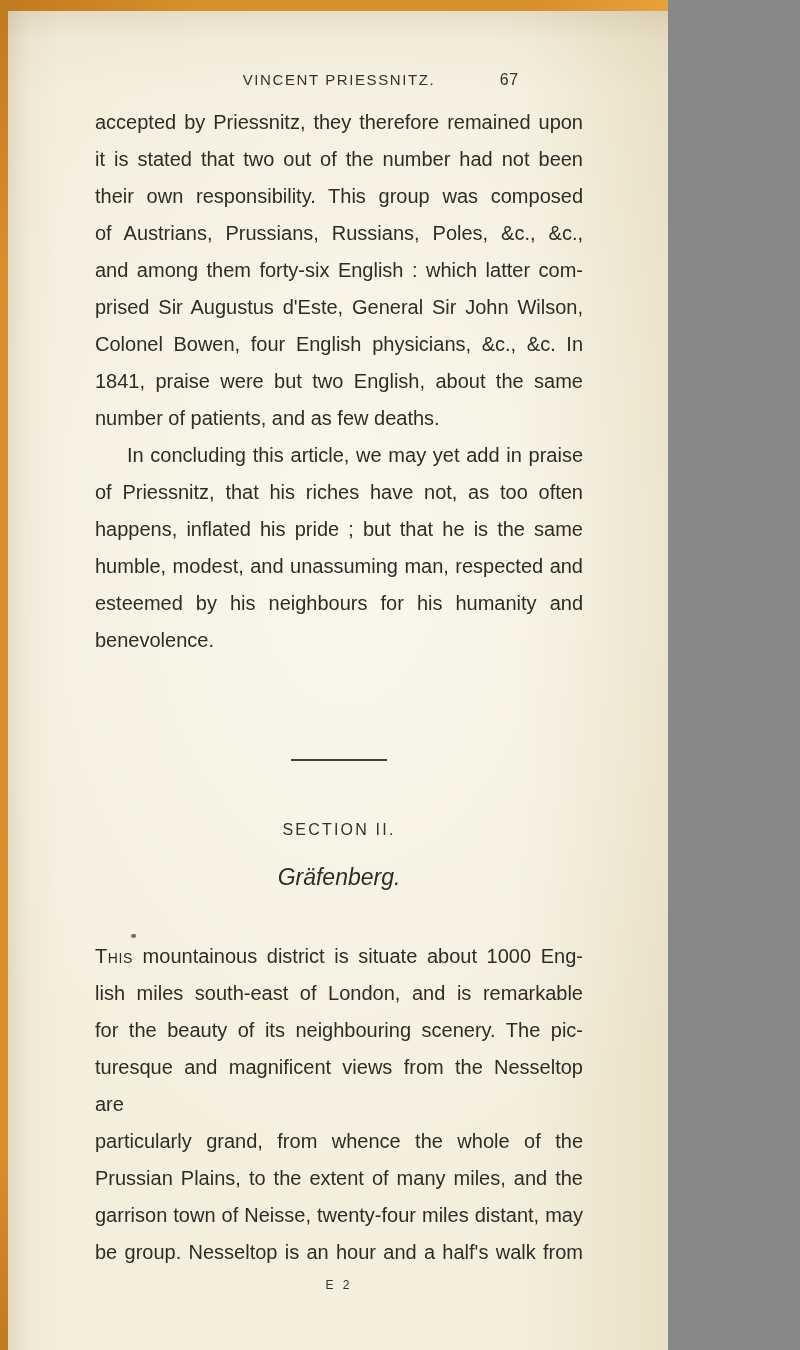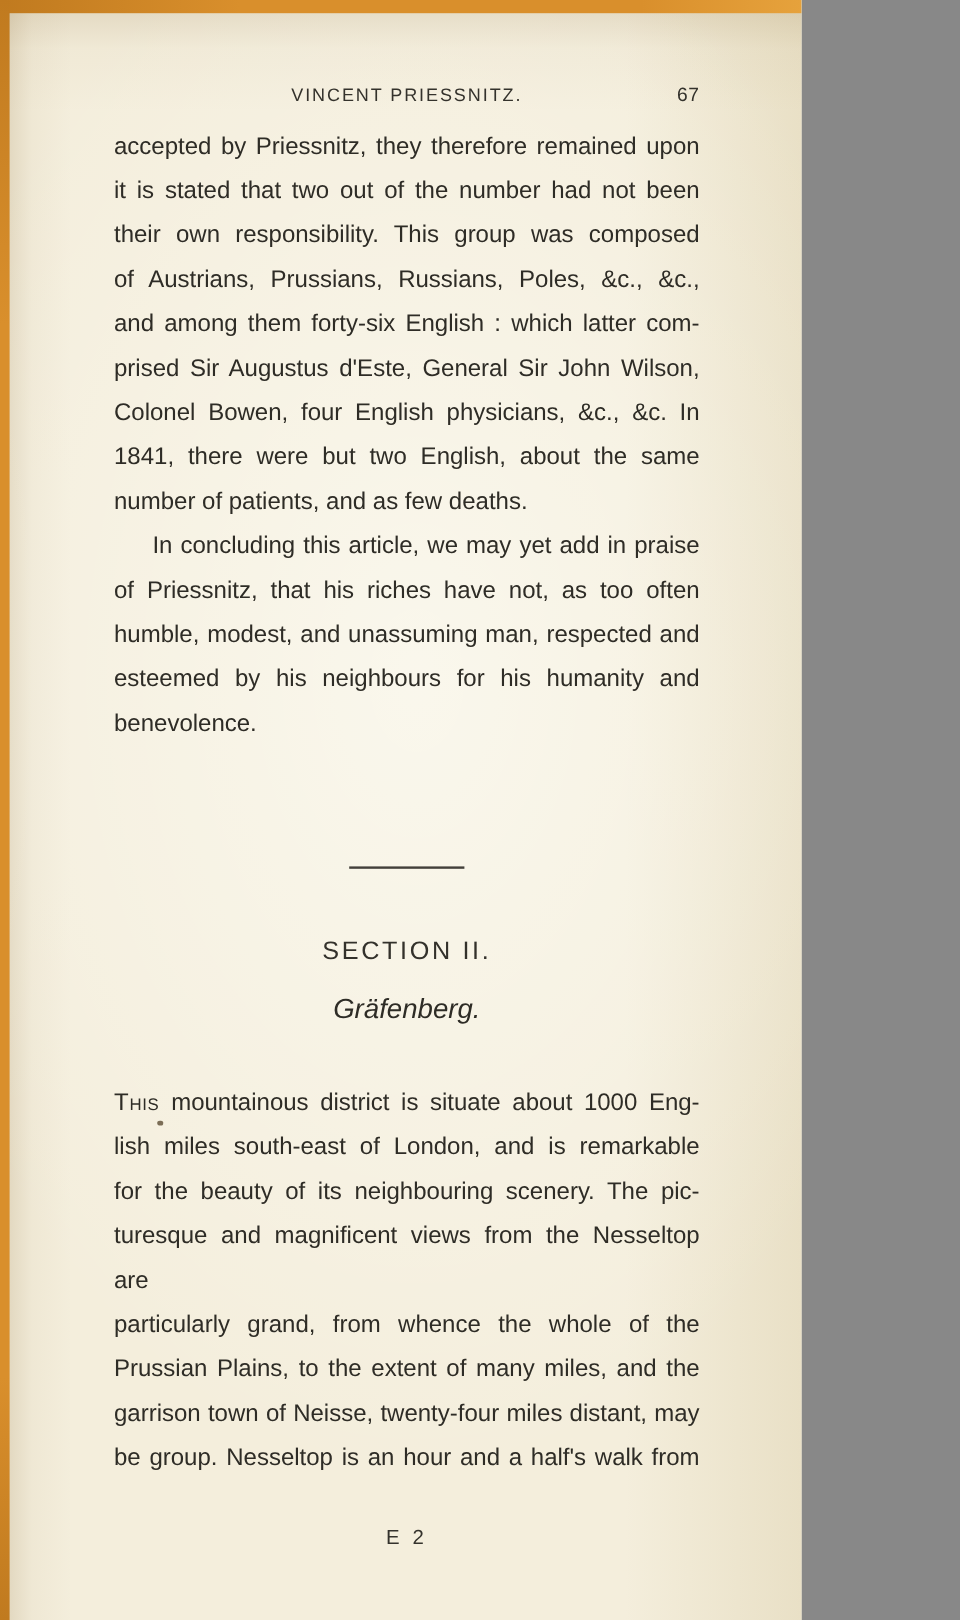--- a/index.html
+++ b/index.html
@@ -43,42 +43,42 @@
     display: flex;
     align-items: baseline;
     font-size: 15px;
     letter-spacing: 1.6px;
     line-height: 20px;
     margin-bottom: 14px;
     color: #34322c;
   }
   .header .spacer { flex: 1; }
   .header .title { flex: 0 0 auto; }
-  .header .side { flex: 1; text-align: right; letter-spacing: 0.5px; font-size: 16px; }
+  .header .side { flex: 1; text-align: center; letter-spacing: 0.5px; font-size: 16px; }
   .content { font-size: 20px; }
   .line {
     line-height: 37px;
     white-space: normal;
   }
   .line.just {
     text-align: justify;
     text-align-last: justify;
   }
   .line.indent { text-indent: 32px; }
   .lead { font-variant: small-caps; letter-spacing: 0.6px; }
   .divider {
     width: 96px;
     height: 2px;
     background: #43403a;
     margin: 100px auto 0 auto;
   }
   .section-heading {
     margin-top: 56px;
     text-align: center;
-    font-size: 21px;
+    font-size: 16px;
     letter-spacing: 2.2px;
     line-height: 26px;
     color: #33312b;
   }
   .section-subheading {
     margin-top: 20px;
     text-align: center;
     font-style: italic;
     font-size: 23px;
     line-height: 28px;
@@ -89,21 +89,21 @@
     left: 131px; top: 934px;
     width: 5px; height: 4px;
     border-radius: 50% 40% 50% 60%;
     background: #5d4c33;
     opacity: 0.8;
   }
   .footer {
     position: absolute;
     left: 95px; right: 85px; bottom: 58px;
     text-align: center;
-    font-size: 17px;
+    font-size: 12px;
     letter-spacing: 3px;
     color: #34322c;
   }
 </style>
 </head>
 <body>
 
 <div class="book">
   <div class="edge-top"></div>
   <div class="edge-left"></div>
@@ -115,26 +115,27 @@
     </div>
     <div class="content">
         <div class="paragraph">
           <div class="line just">accepted by Priessnitz, they therefore remained upon</div>
           <div class="line just">it is stated that two out of the number had not been</div>
           <div class="line just">their own responsibility.  This group was composed</div>
           <div class="line just">of Austrians, Prussians, Russians, Poles, &amp;c., &amp;c.,</div>
           <div class="line just">and among them forty-six English : which latter com-</div>
           <div class="line just">prised Sir Augustus d'Este, General Sir John Wilson,</div>
           <div class="line just">Colonel Bowen, four English physicians, &amp;c., &amp;c.  In</div>
-          <div class="line just">1841, there were but two English, about the same</div>
+          <div class="line just">1841, praise were but two English, about the same</div>
           <div class="line">number of patients, and as few deaths.</div>
         </div>
         <div class="paragraph">
           <div class="line just indent">In concluding this article, we may yet add in praise</div>
           <div class="line just">of Priessnitz, that his riches have not, as too often</div>
+          <div class="line just">happens, inflated his pride ; but that he is the same</div>
           <div class="line just">humble, modest, and unassuming man, respected and</div>
           <div class="line just">esteemed by his neighbours for his humanity and</div>
           <div class="line">benevolence.</div>
         </div>
         <div class="divider"></div>
         <div class="section-heading">SECTION II.</div>
         <div class="section-subheading">Gräfenberg.</div>
         <div class="paragraph after-head">
           <div class="line just"><span class="lead">This</span> mountainous district is situate about 1000 Eng-</div>
           <div class="line just">lish miles south-east of London, and is remarkable</div>

